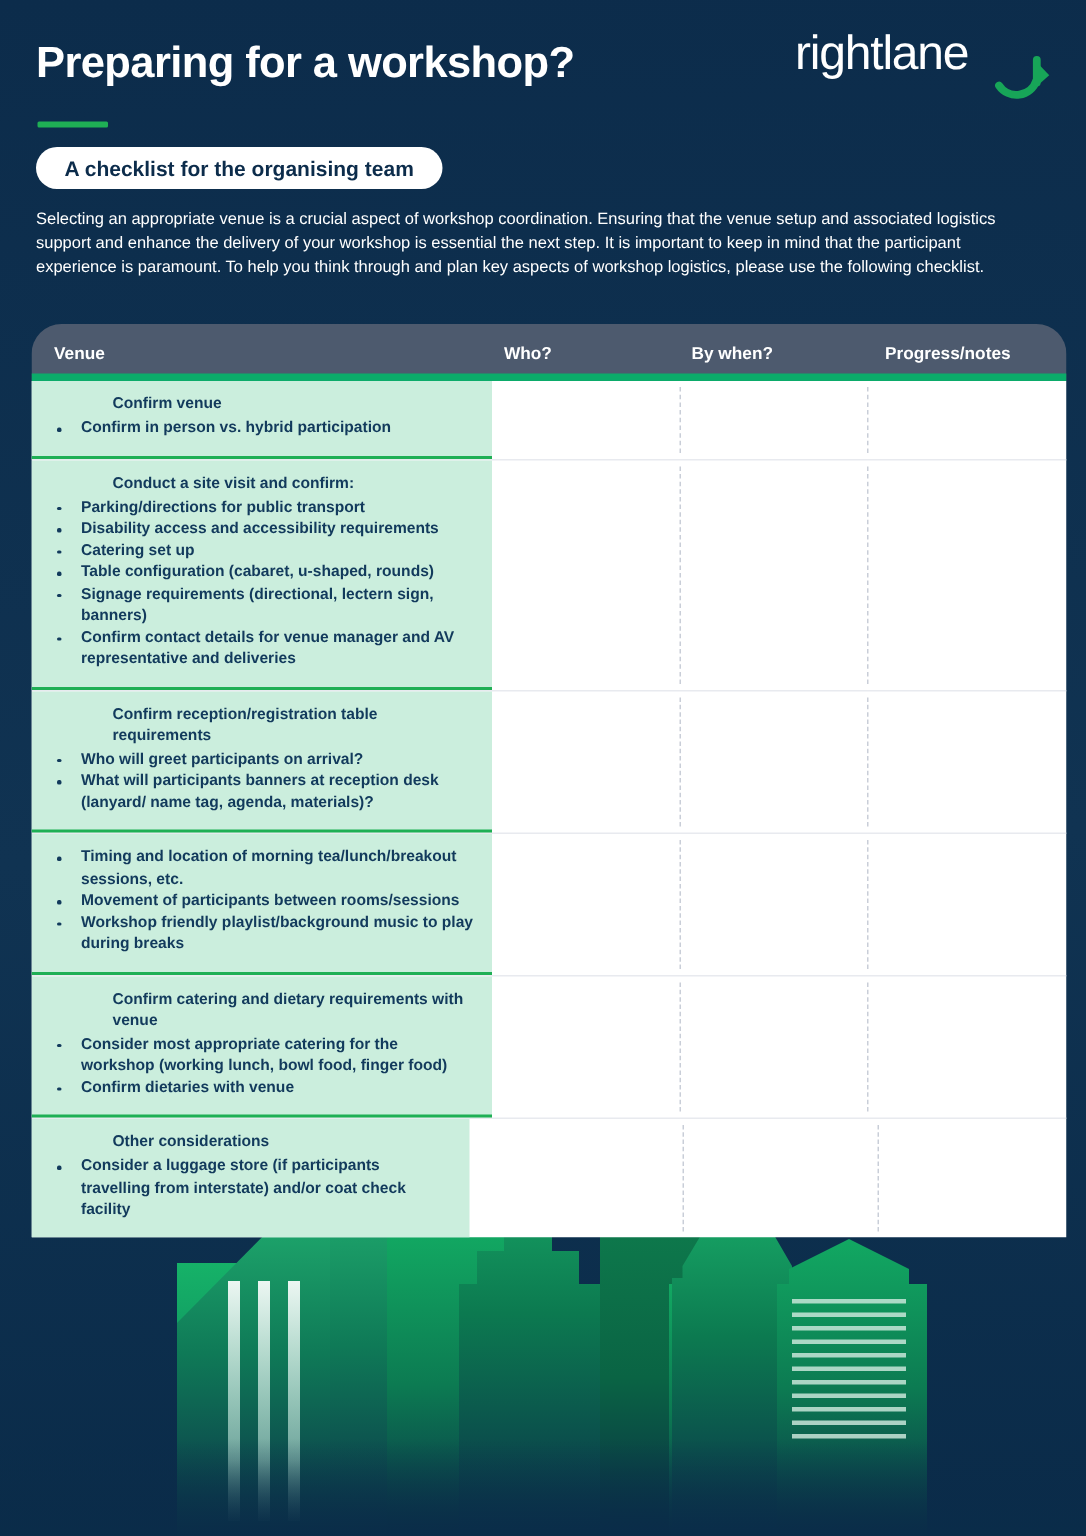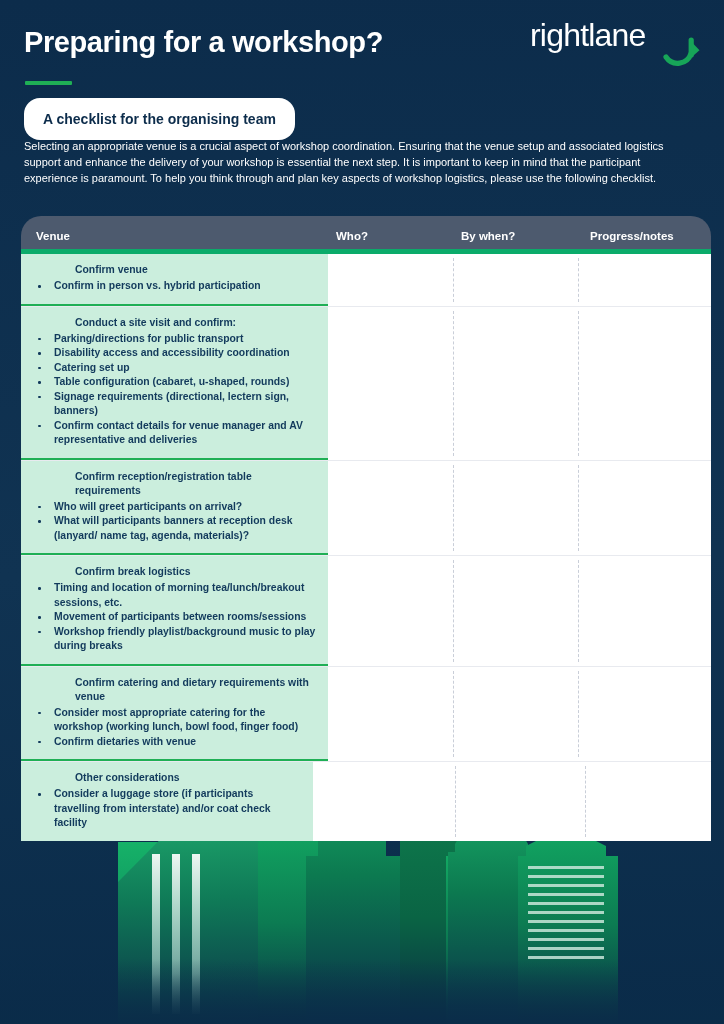--- a/index.html
+++ b/index.html
@@ -88,21 +88,21 @@
     width: 47px;
     height: 4px;
     background: #1faf55;
     border-radius: 1px;
   }
 
   #badge {
     position: absolute;
     left: 24px;
     top: 98px;
-    height: 42px;
+    height: 28px;
     padding: 0 19px;
     display: flex;
     align-items: center;
     background: #ffffff;
     border-radius: 16px;
     font-size: 14px;
     font-weight: bold;
     color: #0c2c4b;
     white-space: nowrap;
   }
@@ -333,21 +333,21 @@
           </div>
           <div class="cell-blank first"></div>
           <div class="cell-blank"></div>
           <div class="cell-blank last"></div>
         </div>
         <div class="row">
           <div class="cell-task">
             <div class="task-head">Conduct a site visit and confirm:</div>
             <ul class="bullets">
               <li>Parking/directions for public transport</li>
-              <li>Disability access and accessibility coordination</li>
+              <li>Disability access and accessibility requirements</li>
               <li>Catering set up</li>
               <li>Table configuration (cabaret, u-shaped, rounds)</li>
               <li>Signage requirements (directional, lectern sign, banners)</li>
               <li>Confirm contact details for venue manager and AV representative and deliveries</li>
             </ul>
           </div>
           <div class="cell-blank first"></div>
           <div class="cell-blank"></div>
           <div class="cell-blank last"></div>
         </div>
@@ -358,21 +358,20 @@
               <li>Who will greet participants on arrival?</li>
               <li>What will participants banners at reception desk (lanyard/ name tag, agenda, materials)?</li>
             </ul>
           </div>
           <div class="cell-blank first"></div>
           <div class="cell-blank"></div>
           <div class="cell-blank last"></div>
         </div>
         <div class="row">
           <div class="cell-task">
-            <div class="task-head">Confirm break logistics</div>
             <ul class="bullets">
               <li>Timing and location of morning tea/lunch/breakout sessions, etc.</li>
               <li>Movement of participants between rooms/sessions</li>
               <li>Workshop friendly playlist/background music to play during breaks</li>
             </ul>
           </div>
           <div class="cell-blank first"></div>
           <div class="cell-blank"></div>
           <div class="cell-blank last"></div>
         </div>

